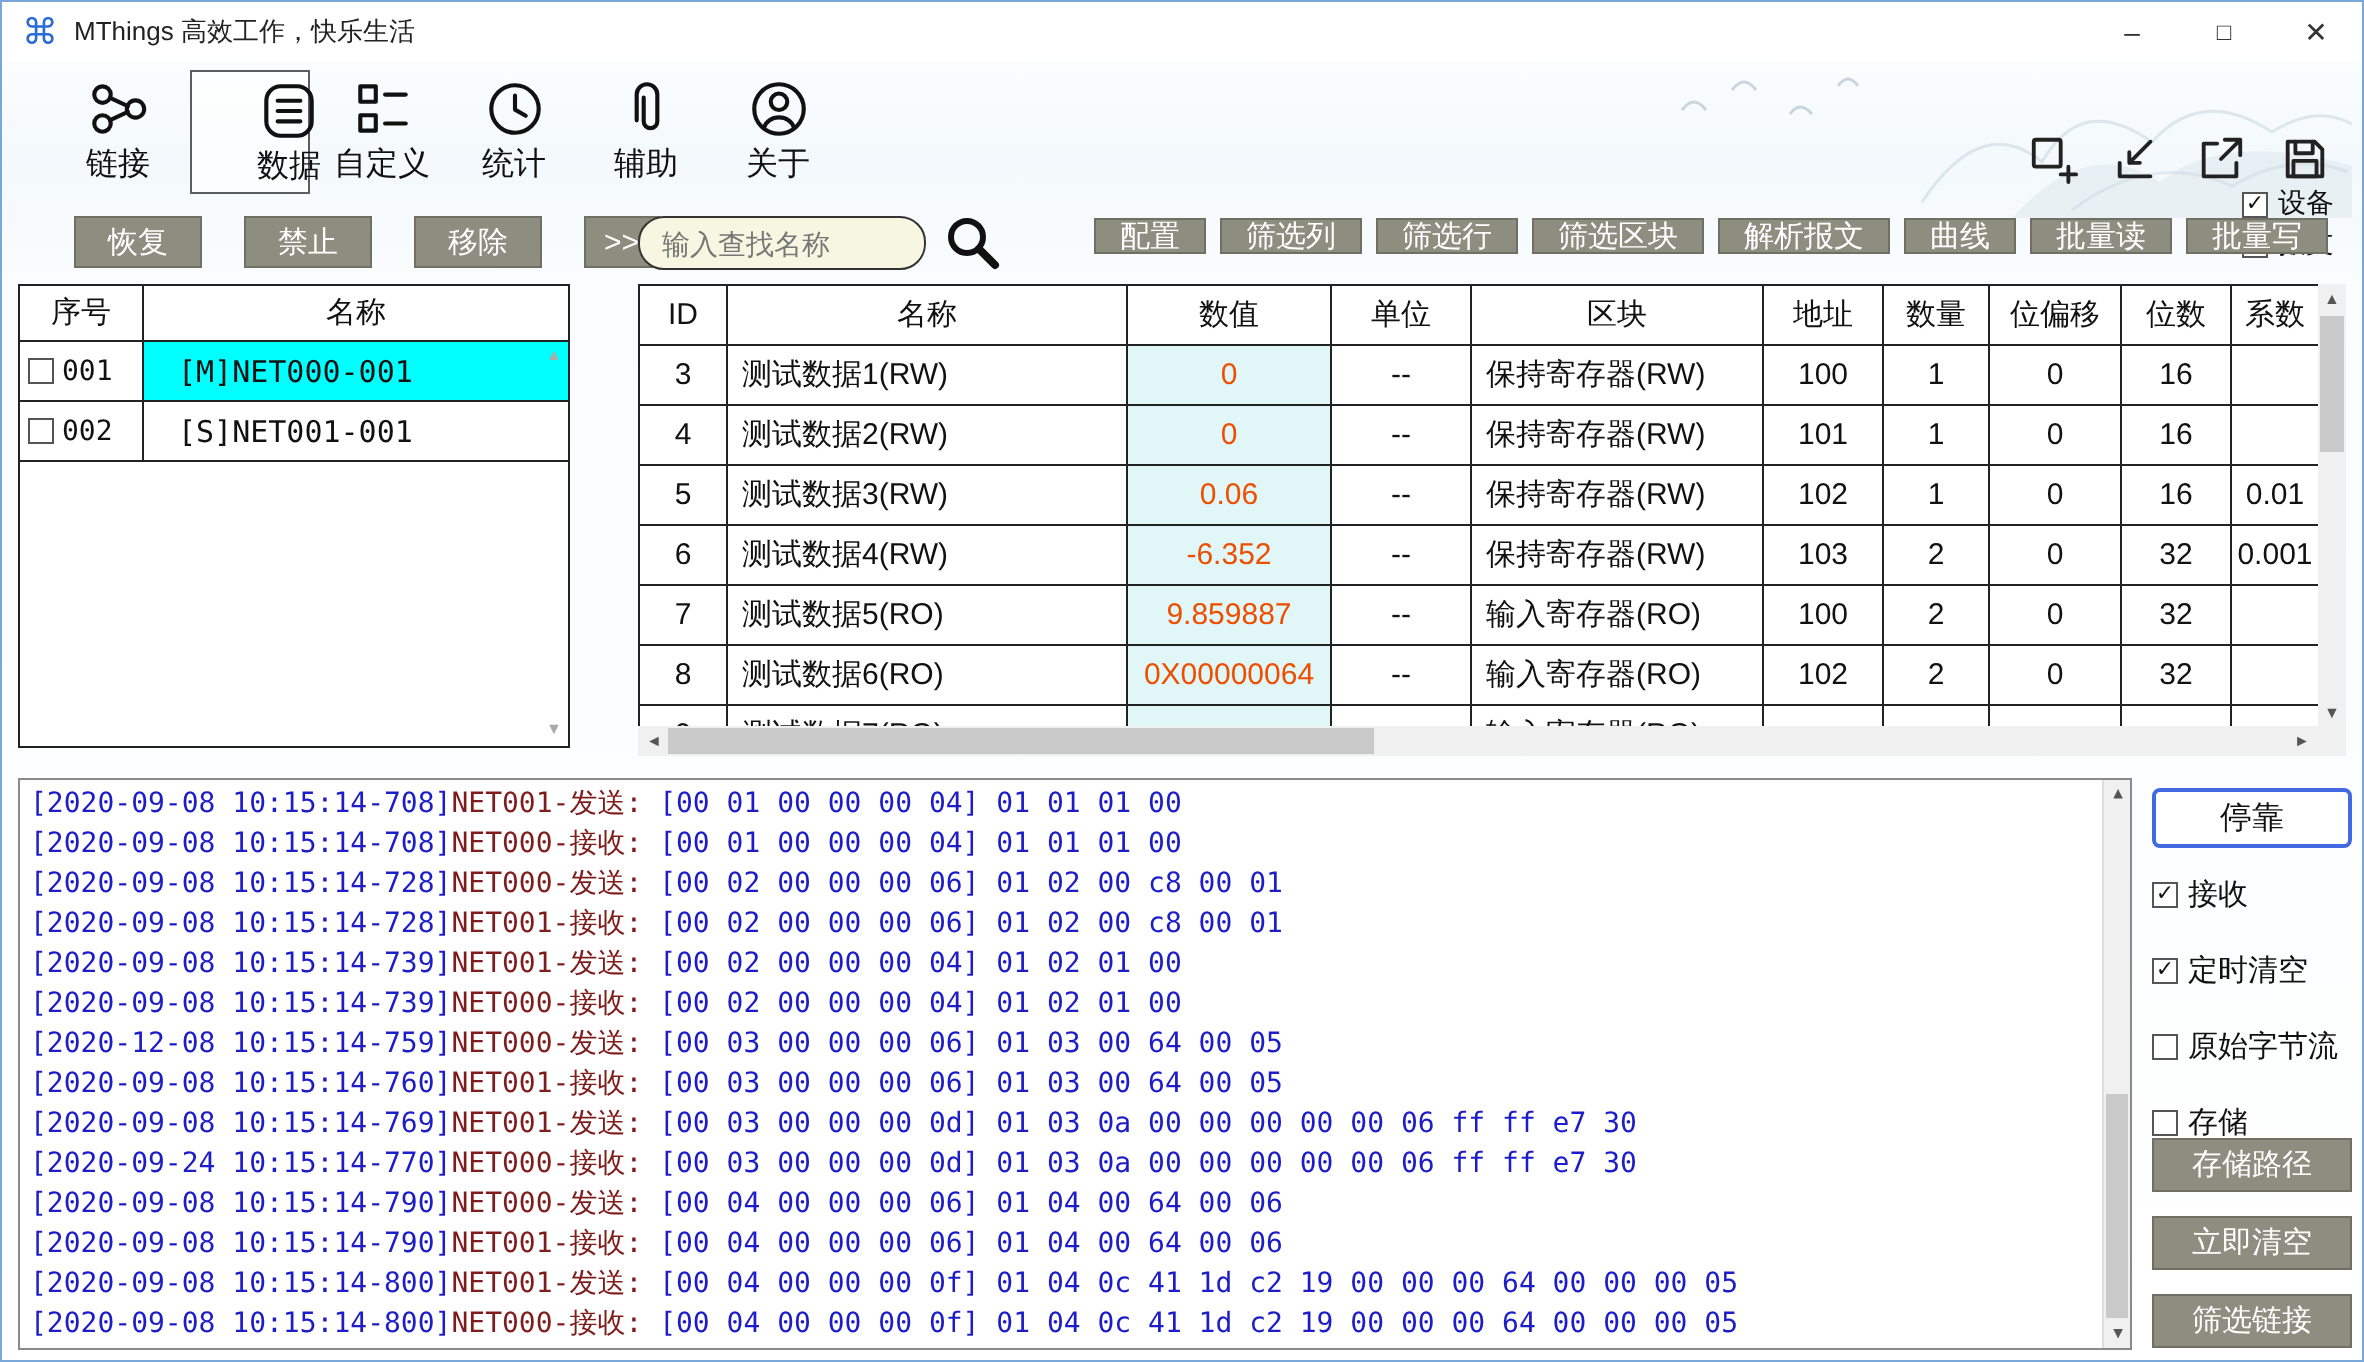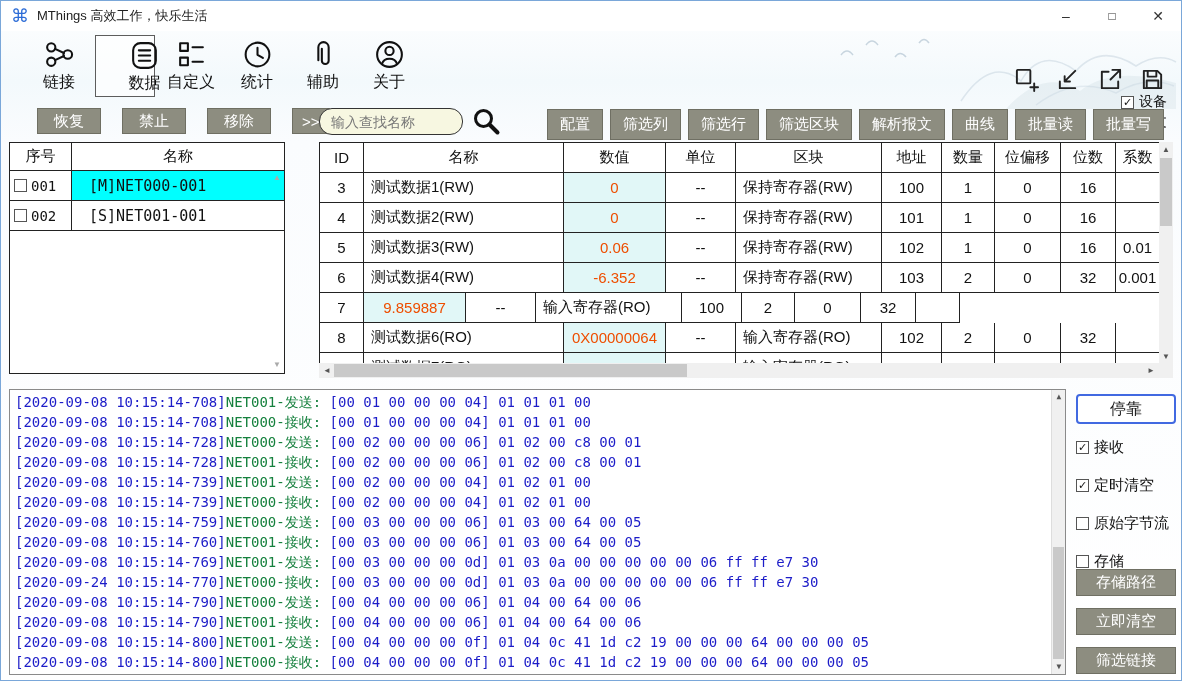--- a/index.html
+++ b/index.html
@@ -40,42 +40,42 @@
   
   .cb{width:13px;height:13px;border:1px solid #555;background:#fff;display:inline-flex;align-items:center;justify-content:center;flex:0 0 auto;position:relative;}
   .cb.checked::after{content:"✓";font-size:11px;font-weight:bold;color:#111;line-height:1;}
   .ckrow{display:flex;align-items:center;gap:5px;font-size:14px;}
   .sidechecks .ckrow{font-size:15px;}
   
   .search{position:absolute;left:318px;top:107px;width:144px;height:27px;border:1px solid #333;border-radius:13px;background:#f7f7e1;padding:0 11px;font-size:14px;color:#333;outline:none;font-family:inherit;}
   .search::placeholder{color:#777;}
   .mag{position:absolute;left:470px;top:105px;width:30px;height:30px;fill:none;stroke:#111;}
   .datbtns{position:absolute;top:108px;right:17px;display:flex;gap:7px;}
-  .datbtns .gbtn{height:31px;padding:0 12px;}
+  .datbtns .gbtn{height:18px;padding:0 12px;}
   
   .datatable{position:absolute;left:318px;top:141px;width:854px;height:236px;border-radius:19px;}
   .grid{width:840px;border-left:1px solid #222;border-top:1px solid #222;background:#fff;}
   .grow{display:flex;height:30px;overflow:hidden;}
   .grow.partial{height:11px;}
   .gcell{border-right:1px solid #222;border-bottom:1px solid #222;display:flex;align-items:center;justify-content:center;font-size:15px;background:#fff;overflow:hidden;white-space:nowrap;flex:0 0 auto;height:30px;}
   .gcell.left{justify-content:flex-start;padding-left:7px;}
   .gcell.val{background:var(--value-cell-bg,#e1f7f7);color:var(--value-text,#ee4e00);}
   .w0{width:44px}.w1{width:200px}.w2{width:102px}.w3{width:70px}.w4{width:146px}.w5{width:60px}.w6{width:53px}.w7{width:66px}.w8{width:55px}.w9{width:44px}
   
   .vscroll{position:absolute;left:840px;top:0;width:14px;height:221px;background:#f0f0f0;}
   .hscroll{position:absolute;left:0;top:221px;width:854px;height:15px;background:#f0f0f0;}
   .arr{position:absolute;color:#555;font-size:8px;width:14px;height:14px;display:flex;align-items:center;justify-content:center;}
   .arr.up{top:0;left:0}.arr.dn{bottom:0;left:0}.arr.lf{left:1px;top:0}.arr.rt{right:15px;top:0}
   .vscroll .thumb{position:absolute;left:1px;right:1px;top:16px;height:68px;background:#c9c9c9;}
   .hscroll .thumb{position:absolute;top:1px;height:13px;left:15px;width:353px;background:#c9c9c9;}
   
   .log{position:absolute;left:8px;top:388px;width:1057px;height:286px;border:1px solid #8a8a8a;background:#fff;font-family:"DejaVu Sans Mono",monospace;font-size:14px;line-height:20px;padding:2px 20px 2px 5px;overflow:hidden;}
   .logline{white-space:nowrap;}
   .lt,.lh{color:var(--log-blue,#1c1cc8);}
-  .lw{color:#15803d;text-align:right;}
+  .lw{color:#7f1d1d;text-align:right;}
   .logscroll{position:absolute;right:0;top:0;bottom:0;width:14px;background:#f0f0f0;border-left:1px solid #ddd;}
   .logscroll .thumb{position:absolute;left:1px;right:1px;bottom:15px;height:112px;background:#c9c9c9;}
   
   .dock{position:absolute;left:1075px;top:393px;width:100px;height:30px;background:#fff;border:2px solid var(--dock-border,#4169e1);border-radius:4px;font-size:16px;color:#111;font-family:inherit;display:flex;align-items:center;justify-content:center;cursor:default;}
   .sidechecks{position:absolute;left:1075px;top:437px;display:flex;flex-direction:column;gap:19px;}
   .sidebtns{position:absolute;left:1075px;top:568px;display:flex;flex-direction:column;gap:12px;}
   .sidebtns .gbtn{width:100px;height:27px;padding:0;}
 </style>
 </head>
 <body>
@@ -295,20 +295,21 @@
             <div class="gcell w3">--</div>
             <div class="gcell w4 left">保持寄存器(RW)</div>
             <div class="gcell w5">103</div>
             <div class="gcell w6">2</div>
             <div class="gcell w7">0</div>
             <div class="gcell w8">32</div>
             <div class="gcell w9">0.001</div>
           </div>
           <div class="grow">
             <div class="gcell w0">7</div>
+            <div class="gcell w1 left">测试数据5(RO)</div>
             <div class="gcell w2 val">9.859887</div>
             <div class="gcell w3">--</div>
             <div class="gcell w4 left">输入寄存器(RO)</div>
             <div class="gcell w5">100</div>
             <div class="gcell w6">2</div>
             <div class="gcell w7">0</div>
             <div class="gcell w8">32</div>
             <div class="gcell w9"></div>
           </div>
           <div class="grow">
@@ -350,21 +351,21 @@
   </div>
 
   <div class="log">
     <div>
         <div class="logline"><span class="lt">[2020-09-08 10:15:14-708]</span><span class="lw">NET001-发送: </span><span class="lh">[00 01 00 00 00 04] 01 01 01 00</span></div>
         <div class="logline"><span class="lt">[2020-09-08 10:15:14-708]</span><span class="lw">NET000-接收: </span><span class="lh">[00 01 00 00 00 04] 01 01 01 00</span></div>
         <div class="logline"><span class="lt">[2020-09-08 10:15:14-728]</span><span class="lw">NET000-发送: </span><span class="lh">[00 02 00 00 00 06] 01 02 00 c8 00 01</span></div>
         <div class="logline"><span class="lt">[2020-09-08 10:15:14-728]</span><span class="lw">NET001-接收: </span><span class="lh">[00 02 00 00 00 06] 01 02 00 c8 00 01</span></div>
         <div class="logline"><span class="lt">[2020-09-08 10:15:14-739]</span><span class="lw">NET001-发送: </span><span class="lh">[00 02 00 00 00 04] 01 02 01 00</span></div>
         <div class="logline"><span class="lt">[2020-09-08 10:15:14-739]</span><span class="lw">NET000-接收: </span><span class="lh">[00 02 00 00 00 04] 01 02 01 00</span></div>
-        <div class="logline"><span class="lt">[2020-09-08 10:15:14-759]</span><span class="lw">NET000-发送: </span><span class="lh">[00 03 00 00 00 06] 01 03 00 64 00 05</span></div>
+        <div class="logline"><span class="lt">[2020-12-08 10:15:14-759]</span><span class="lw">NET000-发送: </span><span class="lh">[00 03 00 00 00 06] 01 03 00 64 00 05</span></div>
         <div class="logline"><span class="lt">[2020-09-08 10:15:14-760]</span><span class="lw">NET001-接收: </span><span class="lh">[00 03 00 00 00 06] 01 03 00 64 00 05</span></div>
         <div class="logline"><span class="lt">[2020-09-08 10:15:14-769]</span><span class="lw">NET001-发送: </span><span class="lh">[00 03 00 00 00 0d] 01 03 0a 00 00 00 00 00 06 ff ff e7 30</span></div>
         <div class="logline"><span class="lt">[2020-09-24 10:15:14-770]</span><span class="lw">NET000-接收: </span><span class="lh">[00 03 00 00 00 0d] 01 03 0a 00 00 00 00 00 06 ff ff e7 30</span></div>
         <div class="logline"><span class="lt">[2020-09-08 10:15:14-790]</span><span class="lw">NET000-发送: </span><span class="lh">[00 04 00 00 00 06] 01 04 00 64 00 06</span></div>
         <div class="logline"><span class="lt">[2020-09-08 10:15:14-790]</span><span class="lw">NET001-接收: </span><span class="lh">[00 04 00 00 00 06] 01 04 00 64 00 06</span></div>
         <div class="logline"><span class="lt">[2020-09-08 10:15:14-800]</span><span class="lw">NET001-发送: </span><span class="lh">[00 04 00 00 00 0f] 01 04 0c 41 1d c2 19 00 00 00 64 00 00 00 05</span></div>
         <div class="logline"><span class="lt">[2020-09-08 10:15:14-800]</span><span class="lw">NET000-接收: </span><span class="lh">[00 04 00 00 00 0f] 01 04 0c 41 1d c2 19 00 00 00 64 00 00 00 05</span></div>
       </div>
     <div class="logscroll">
       <span class="arr up">▲</span>

